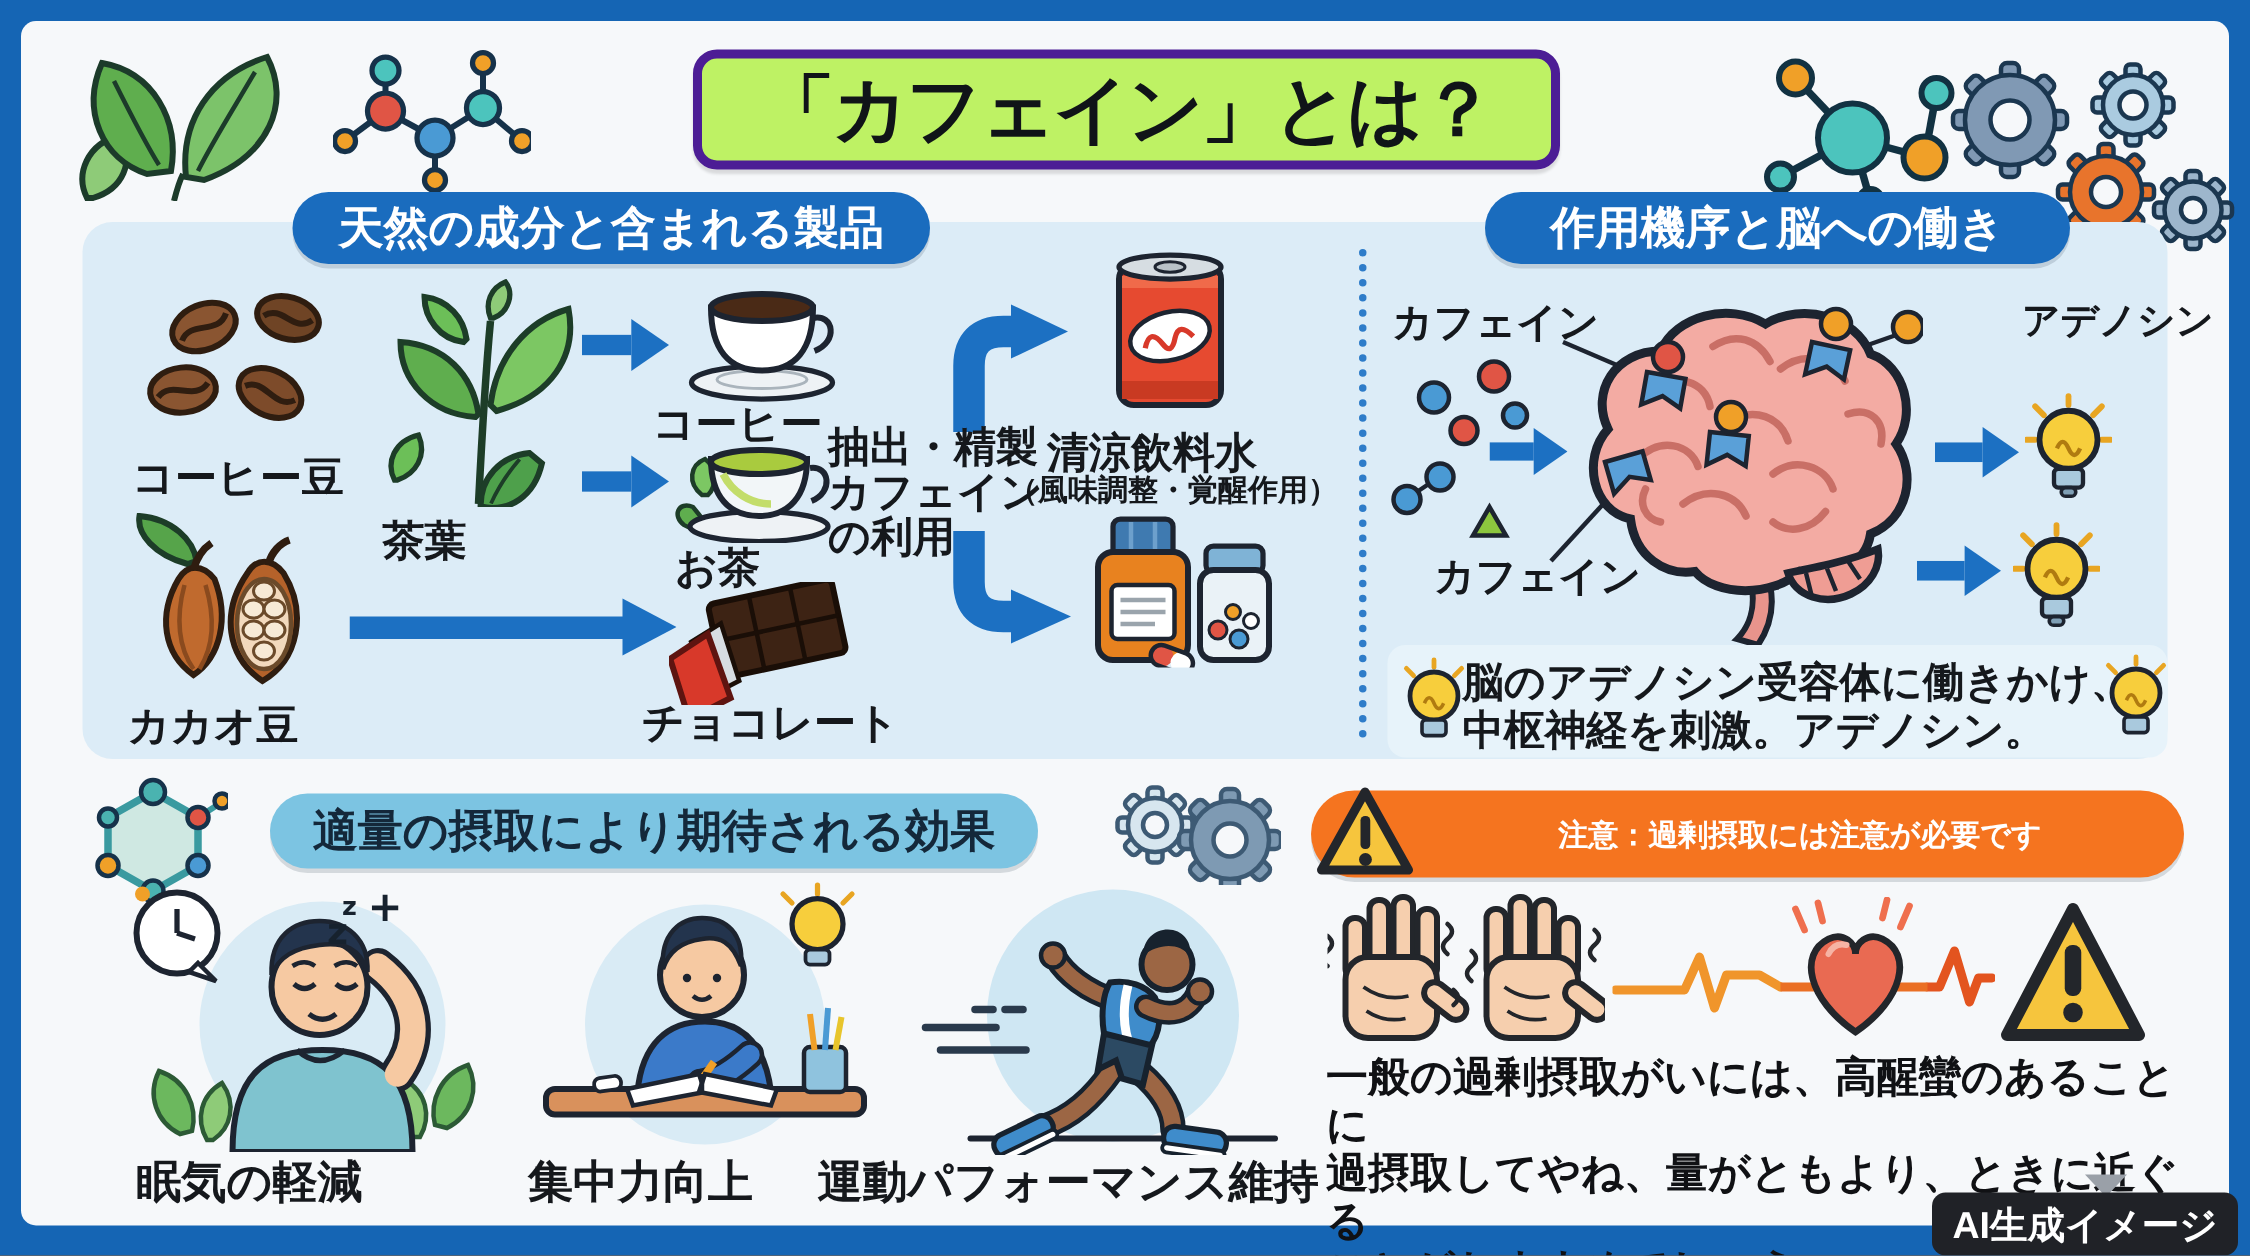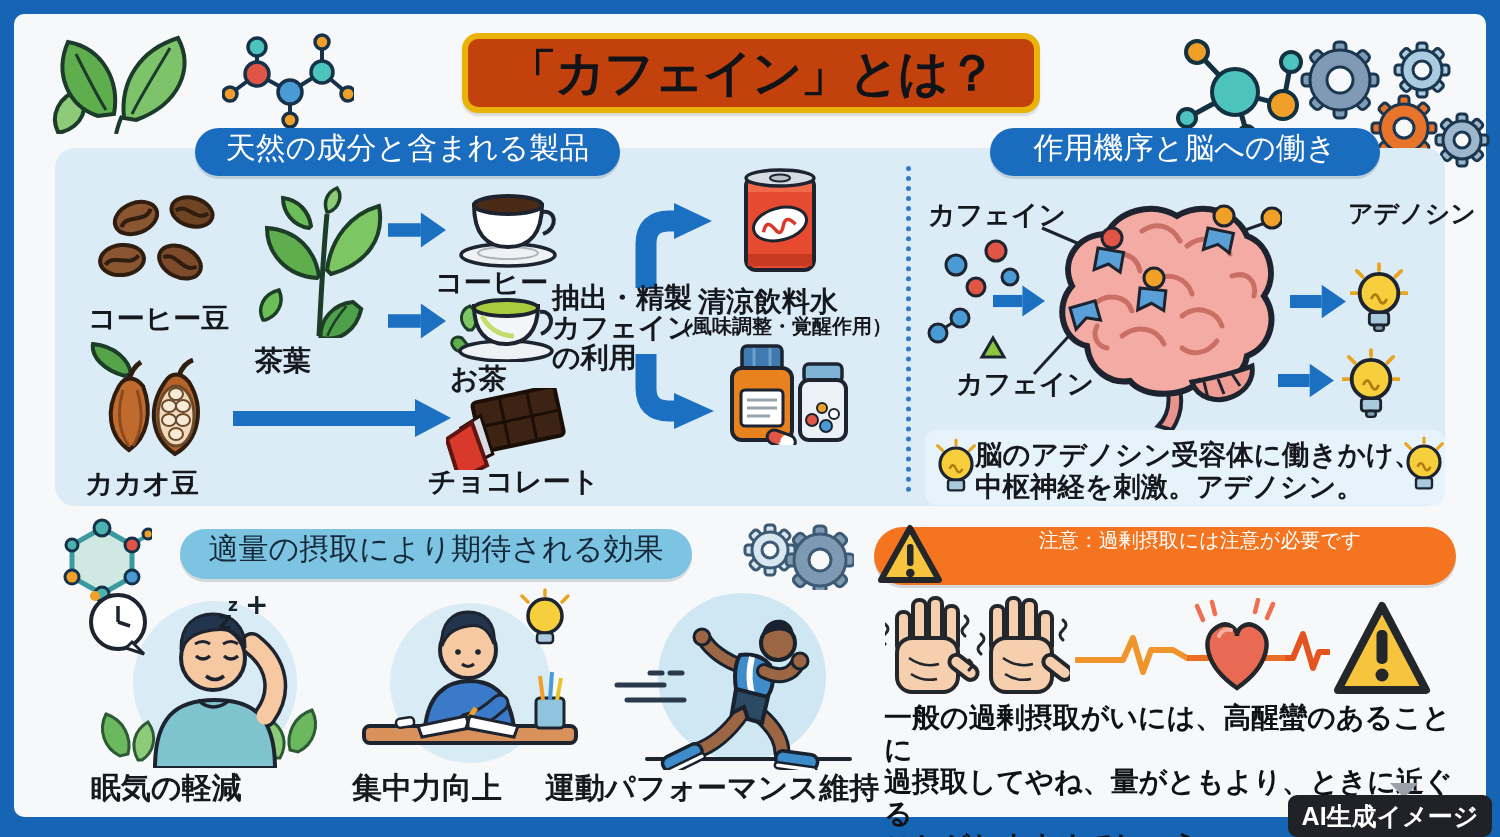--- a/index.html
+++ b/index.html
@@ -1,24 +1,24 @@
 <!DOCTYPE html>
 <html><head>
 <meta charset="utf-8">
 <style>
   html,body{margin:0;padding:0;background:#333;}
   #stage{position:relative;width:1500px;height:837px;background:#1565b4;overflow:hidden;
          font-family:"Liberation Sans","DejaVu Sans",sans-serif;}
   .abs{position:absolute;}
   #inner{left:14px;top:14px;width:1472px;height:803px;background:#f6f8fa;border-radius:10px;}
   .lbl{font-weight:bold;color:#15181c;text-align:left;white-space:nowrap;}
-  .pill{border-radius:26px;display:flex;justify-content:center;
-        font-weight:normal;box-shadow:0 3px 0 rgba(20,40,60,.15);}
+  .pill{border-radius:26px;display:flex;align-items:center;justify-content:center;
+        font-weight:bold;box-shadow:0 3px 0 rgba(20,40,60,.15);}
   .pill-blue{background:#1a6cbe;color:#fff;}
-  #title-box{left:462px;top:33px;width:578px;height:80px;background:#c2410c;border:6px solid #eab308;
+  #title-box{left:462px;top:33px;width:578px;height:80px;background:#bef264;border:6px solid #4c1d95;
              border-radius:16px;box-sizing:border-box;display:flex;align-items:center;justify-content:center;
              font-size:50px;font-weight:bold;color:#101418;letter-spacing:-2px;box-shadow:0 3px 2px rgba(0,0,0,.12);}
   #main-panel{left:55px;top:148px;width:1390px;height:358px;background:#dcecf7;border-radius:20px;}
   #divider{left:906px;top:166px;height:326px;width:0;border-left:5px dotted #2e7cc9;}
   #summary-box{left:925px;top:430px;width:520px;height:75px;background:#e7f3fa;border-radius:12px;}
   #effects-pill{left:180px;top:529px;width:512px;height:50px;background:#7cc4e2;color:#14283a;
                 font-size:30px;border-radius:25px;}
   #warn-banner{left:874px;top:527px;width:582px;height:58px;background:#f5741f;border-radius:29px;
                color:#fff;font-size:20px;padding-left:70px;box-sizing:border-box;}
   #warn-body{left:884px;top:702px;width:578px;font-size:28px;font-weight:bold;color:#101114;line-height:32px;}

